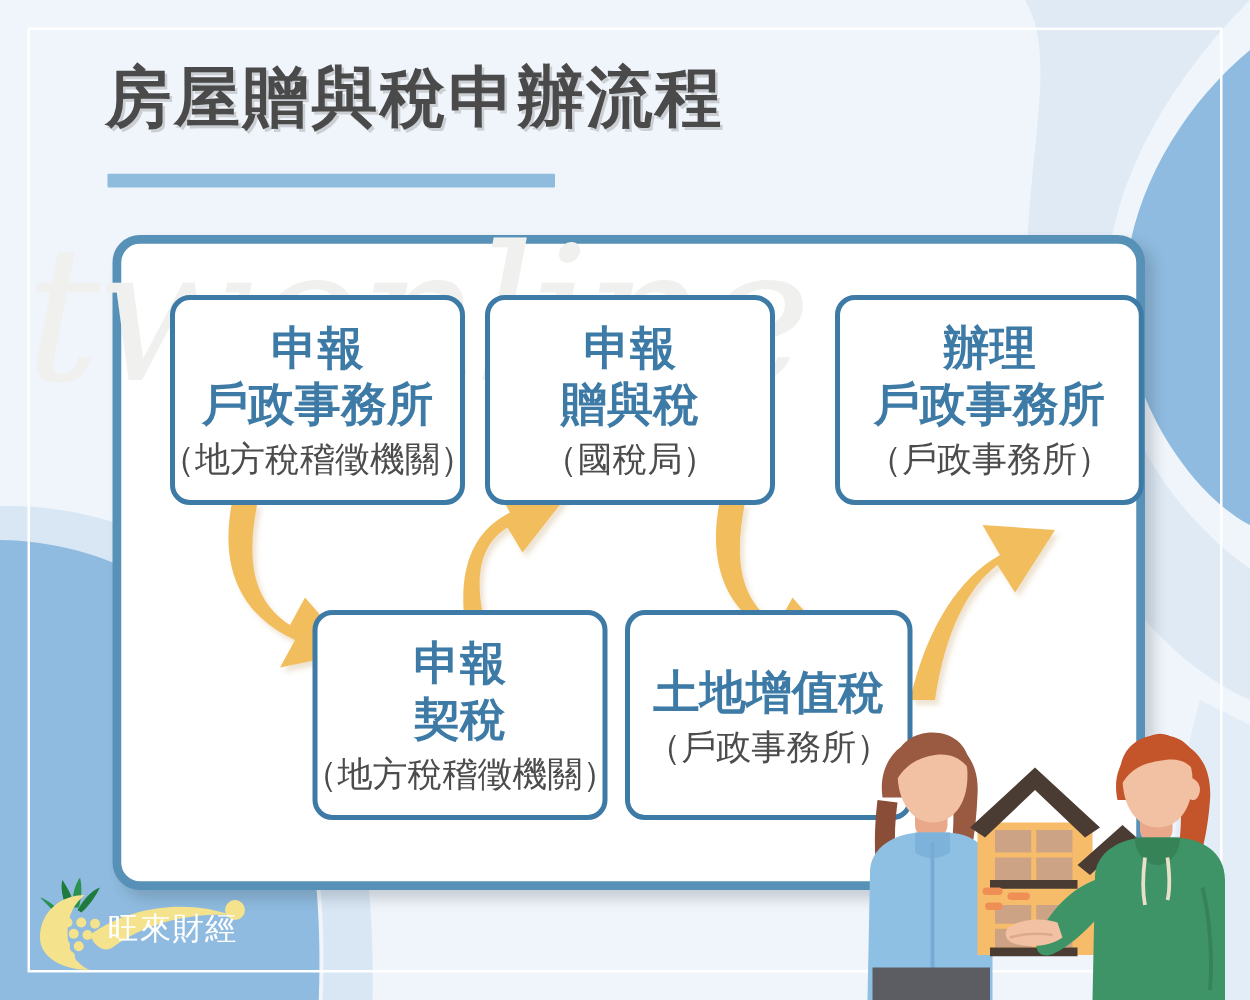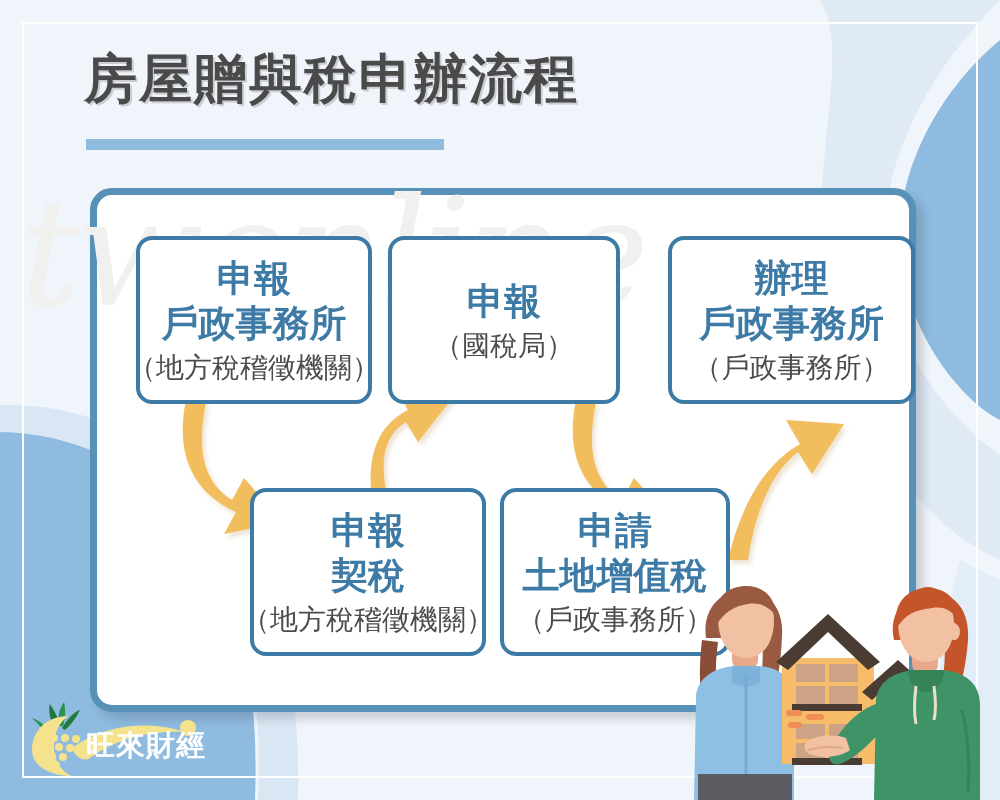--- a/index.html
+++ b/index.html
@@ -131,22 +131,22 @@
 
   
   .people { position: absolute; left: 676px; top: 578px; }
 
   
   .logo-wrap { position: absolute; left: 24px; top: 700px; width: 200px; height: 80px; }
   .logo-text {
     position: absolute;
     left: 62px;
     top: 26px;
-    font-size: 29px;
-    font-weight: bold;
+    font-size: 25px;
+    font-weight: normal;
     color: #ffffff;
     letter-spacing: 1px;
     white-space: nowrap;
     font-family: "DejaVu Sans", "Liberation Sans", sans-serif;
   }
 </style>
 </head>
 <body>
 
 <div id="stage">
@@ -214,37 +214,37 @@
   </svg>
 
   <div class="step-box" id="box-1">
     <div class="step-line">申報</div>
     <div class="step-line l2">戶政事務所</div>
     <div class="step-sub">（地方稅稽徵機關）</div>
   </div>
 
   <div class="step-box" id="box-2">
     <div class="step-line">申報</div>
+    <div class="step-line l2">贈與稅</div>
     <div class="step-sub">（國稅局）</div>
   </div>
 
   <div class="step-box" id="box-3">
     <div class="step-line">辦理</div>
     <div class="step-line l2">戶政事務所</div>
     <div class="step-sub">（戶政事務所）</div>
   </div>
 
   <div class="step-box" id="box-4">
     <div class="step-line">申報</div>
     <div class="step-line l2">契稅</div>
     <div class="step-sub">（地方稅稽徵機關）</div>
   </div>
 
   <div class="step-box" id="box-5">
-    <div class="step-line">申請</div>
     <div class="step-line l2">土地增值稅</div>
     <div class="step-sub">（戶政事務所）</div>
   </div>
 
   <svg class="people" width="324" height="222" viewBox="0 0 324 222">
 
     <g>
 
       <path d="M30,60 C26,32 44,12 68,12 C92,12 108,30 106,58
                C105,86 100,112 96,130 L80,132 C86,104 88,78 86,60 Z" fill="#9a5a42"></path>

